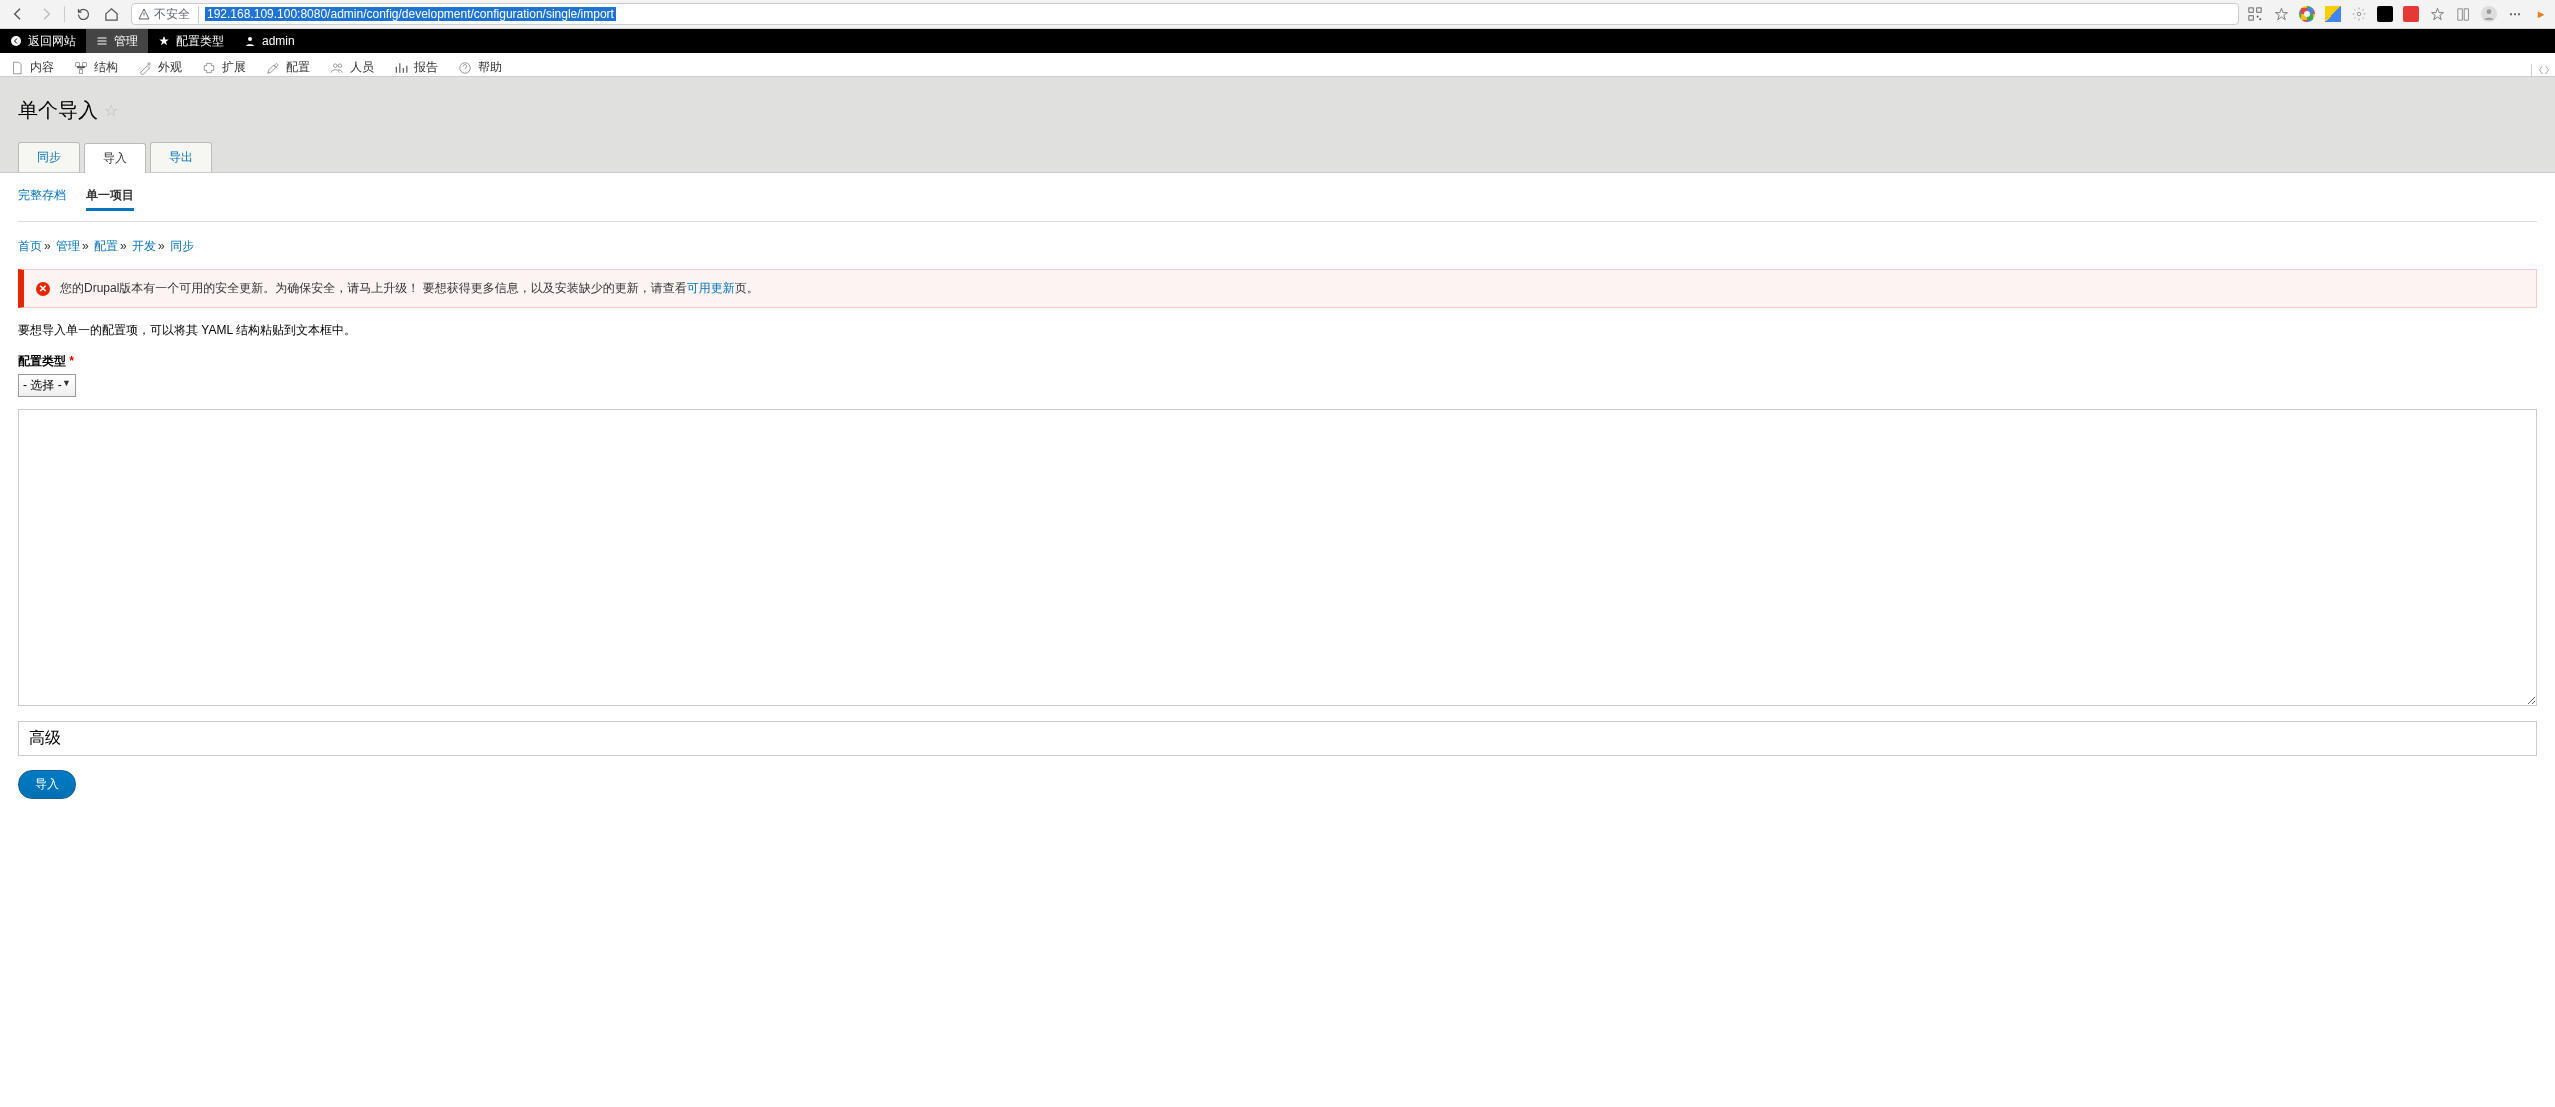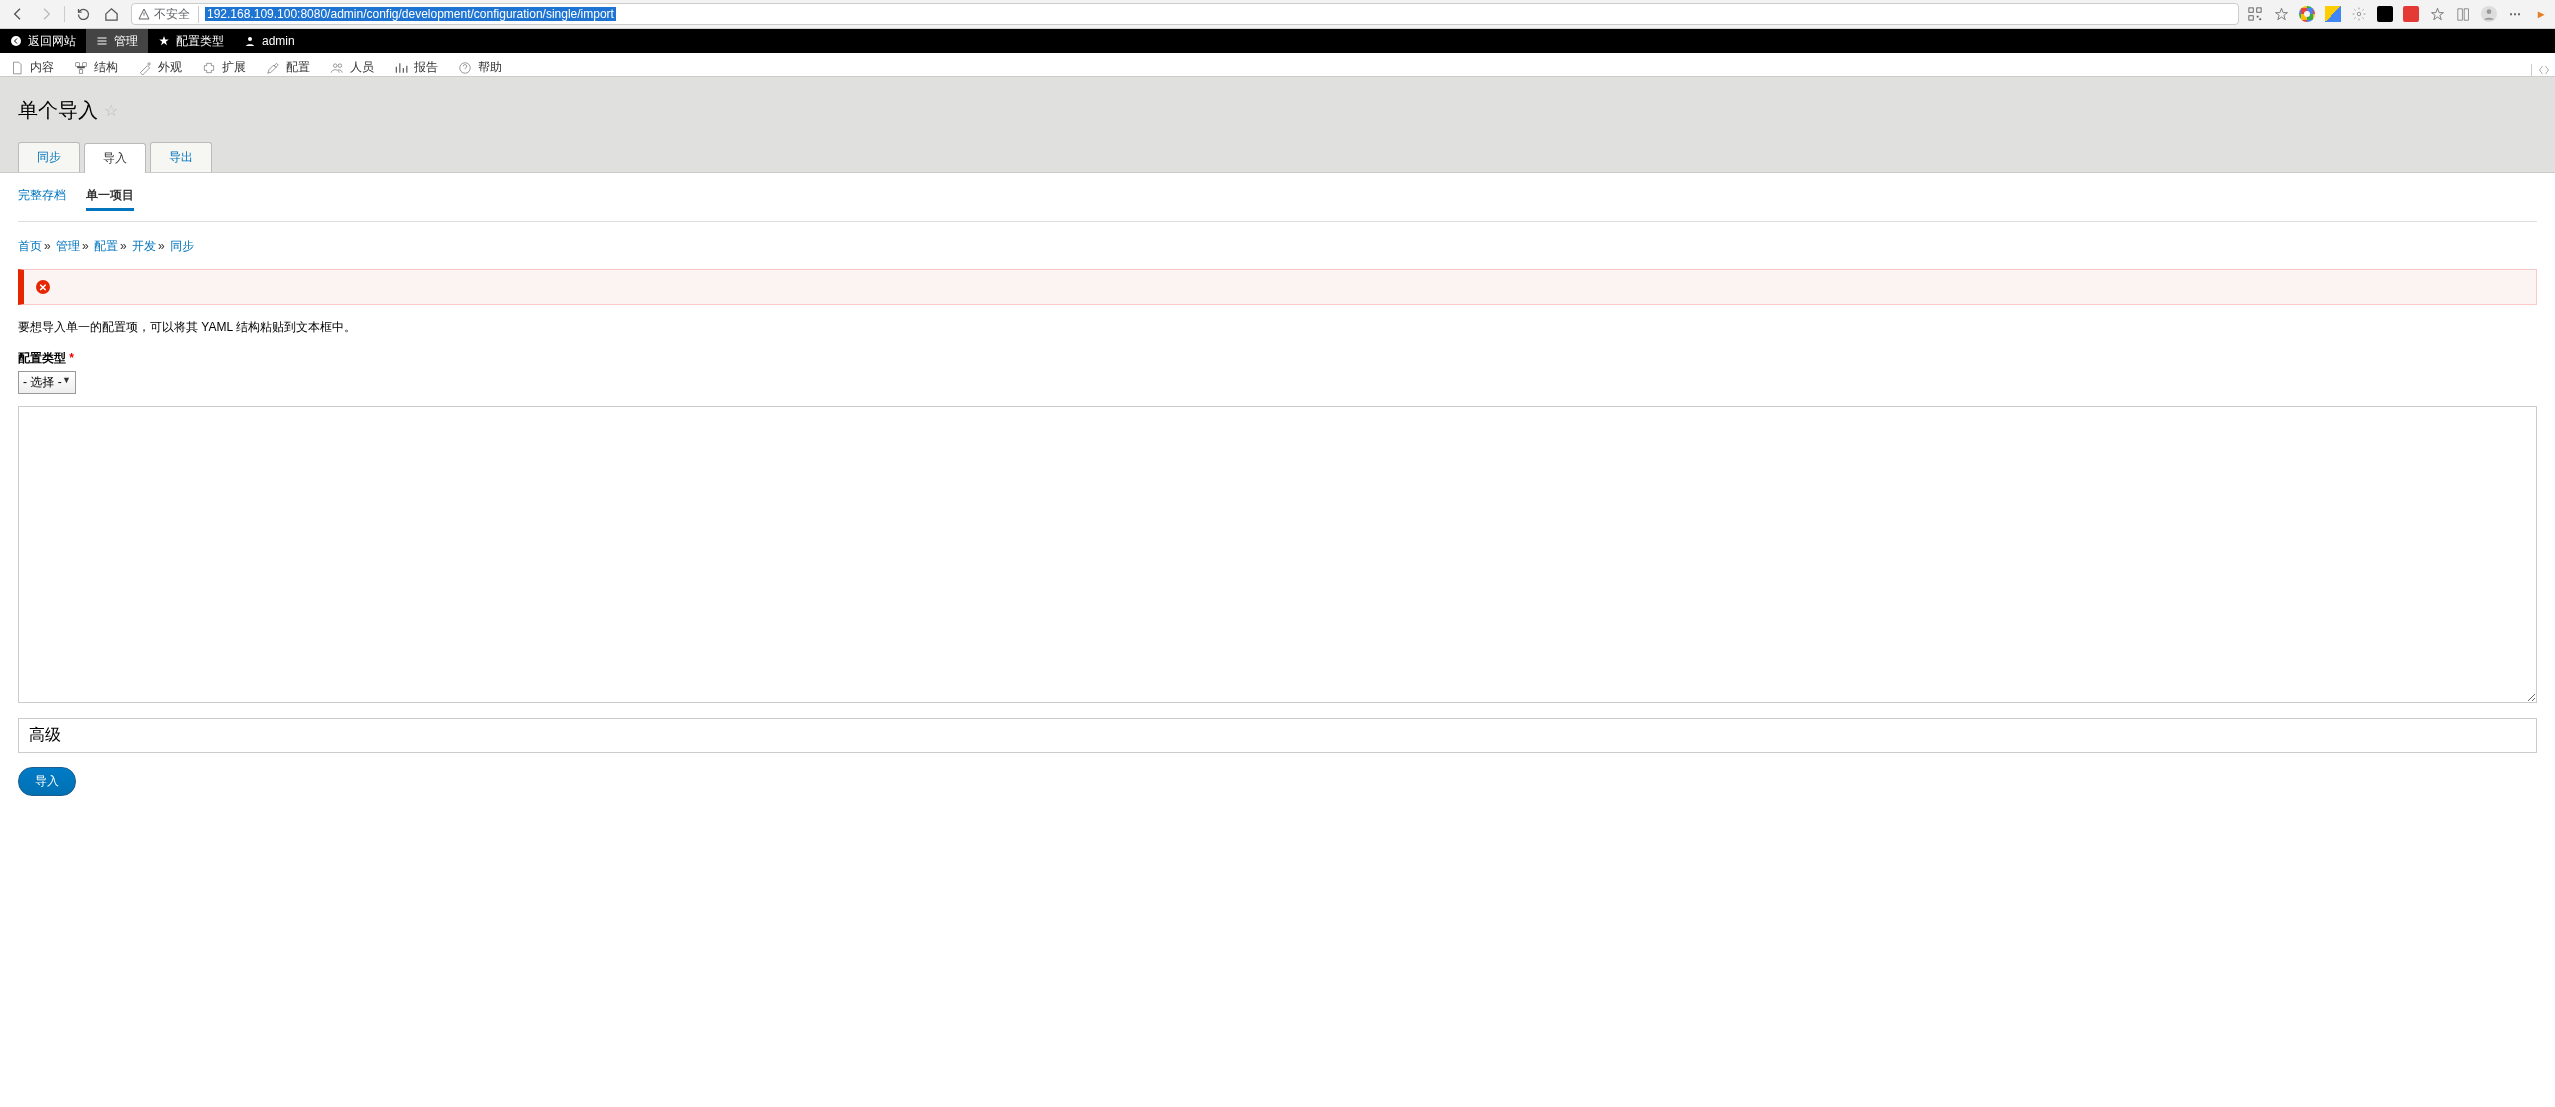--- a/index.html
+++ b/index.html
@@ -266,20 +266,23 @@
   <div class="breadcrumb">
     <a>首页</a><span class="sep">»</span>
     <a>管理</a><span class="sep">»</span>
     <a>配置</a><span class="sep">»</span>
     <a>开发</a><span class="sep">»</span>
     <a>同步</a>
   </div>
 
   <div class="alert">
     <div class="alert-icon">✕</div>
+    <div>
+      <span>您的Drupal版本有一个可用的安全更新。为确保安全，请马上升级！ 要想获得更多信息，以及安装缺少的更新，请查看</span><a>可用更新</a><span>页。</span>
+    </div>
   </div>
 
   <p class="desc">要想导入单一的配置项，可以将其 YAML 结构粘贴到文本框中。</p>
 
   <label class="form-label">
     <span>配置类型</span> <span class="req">*</span>
   </label>
   <div class="select-wrap">
     <span>- 选择 -</span>
   </div>

